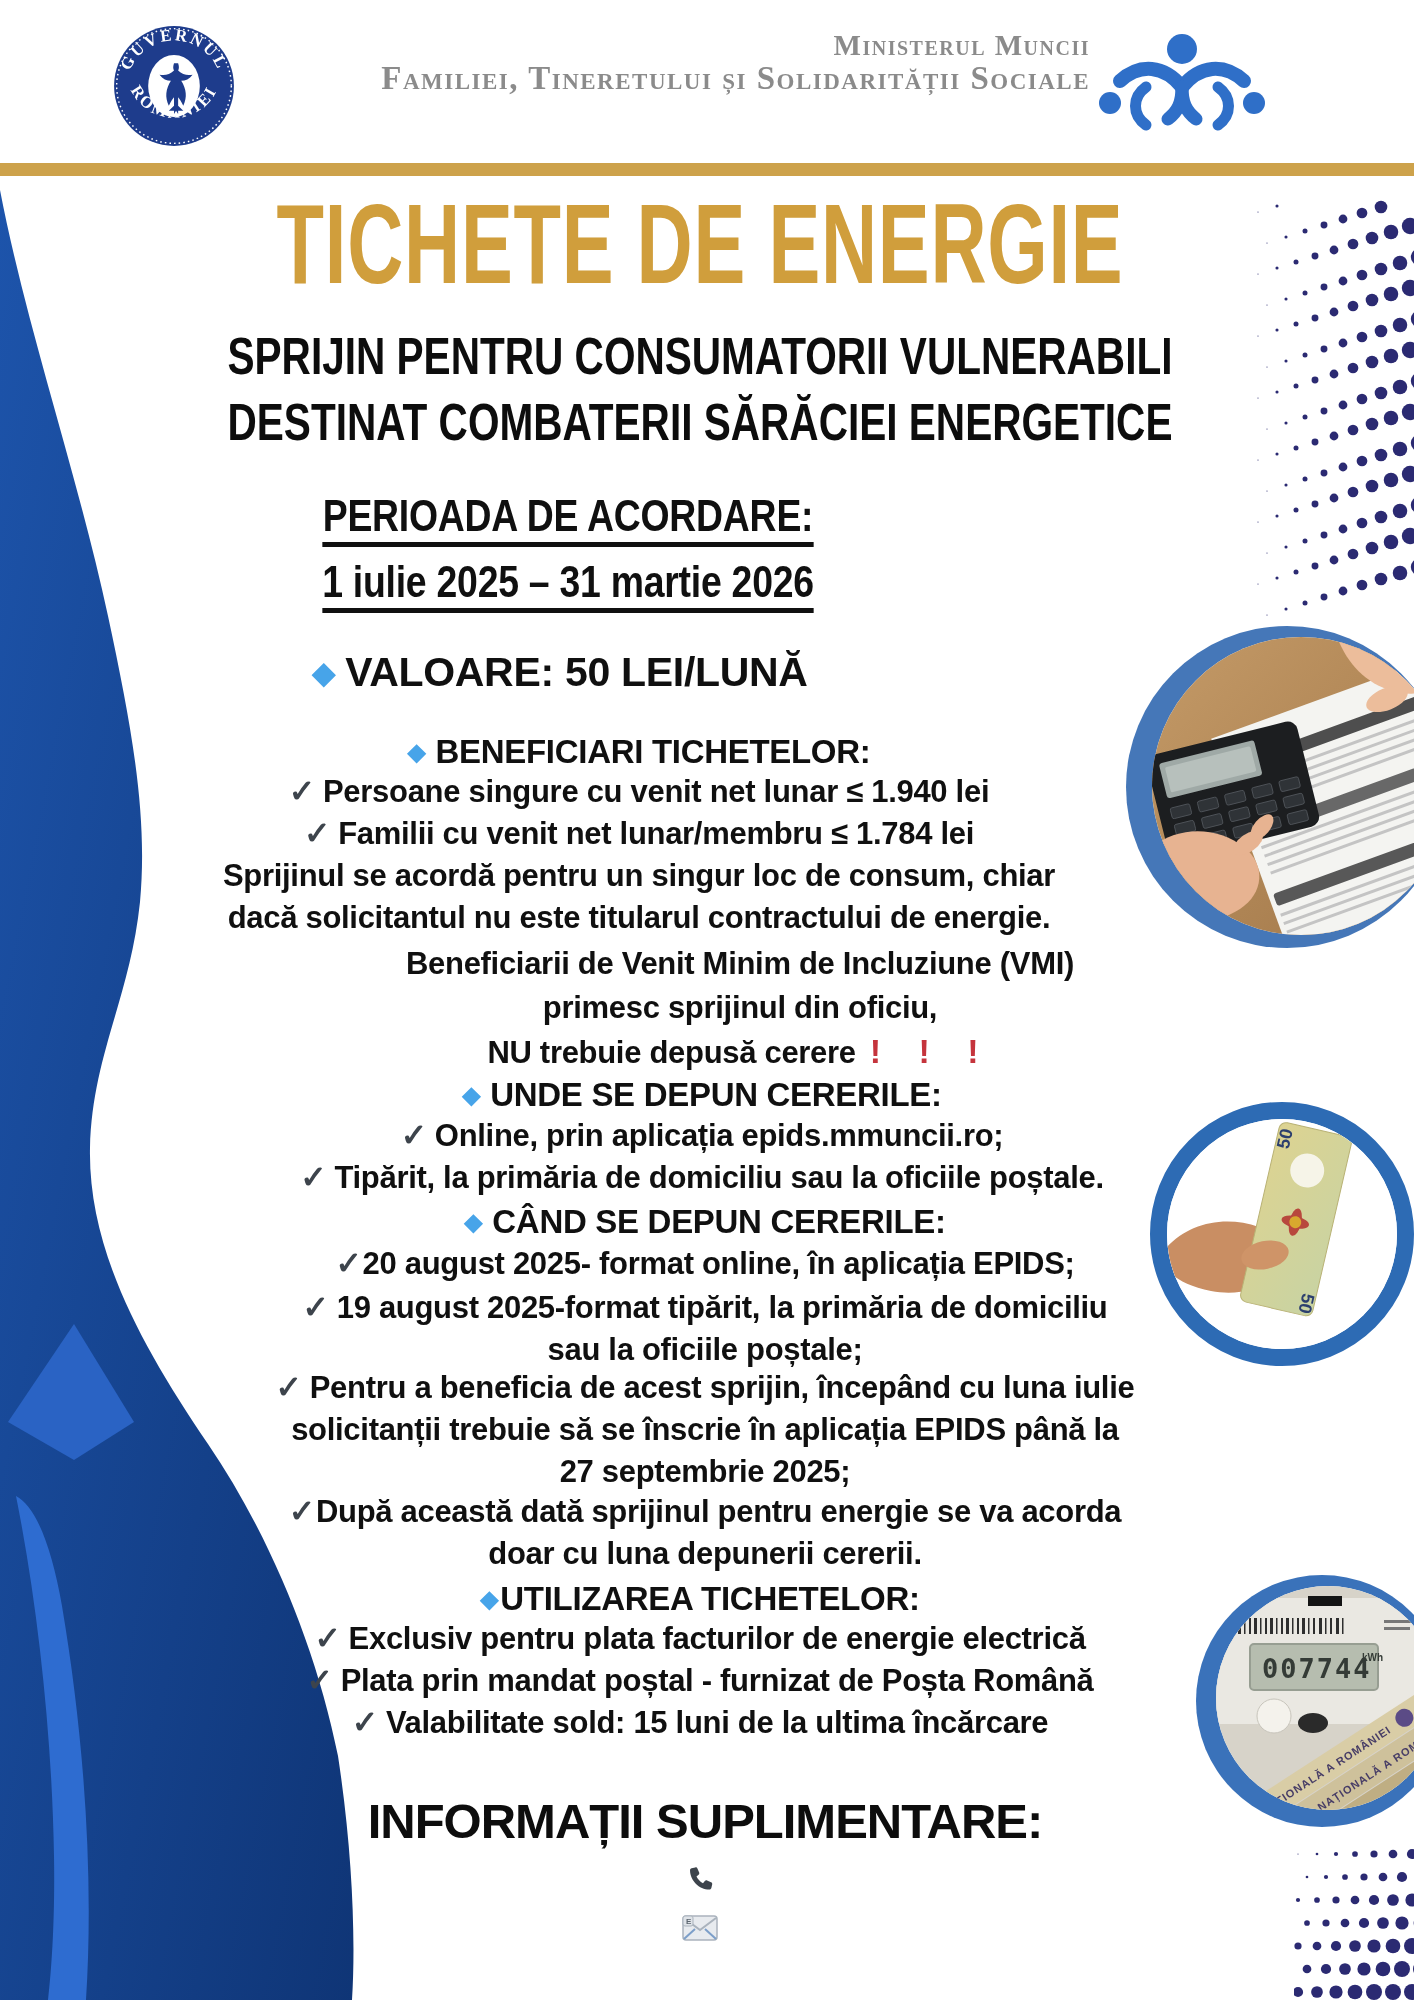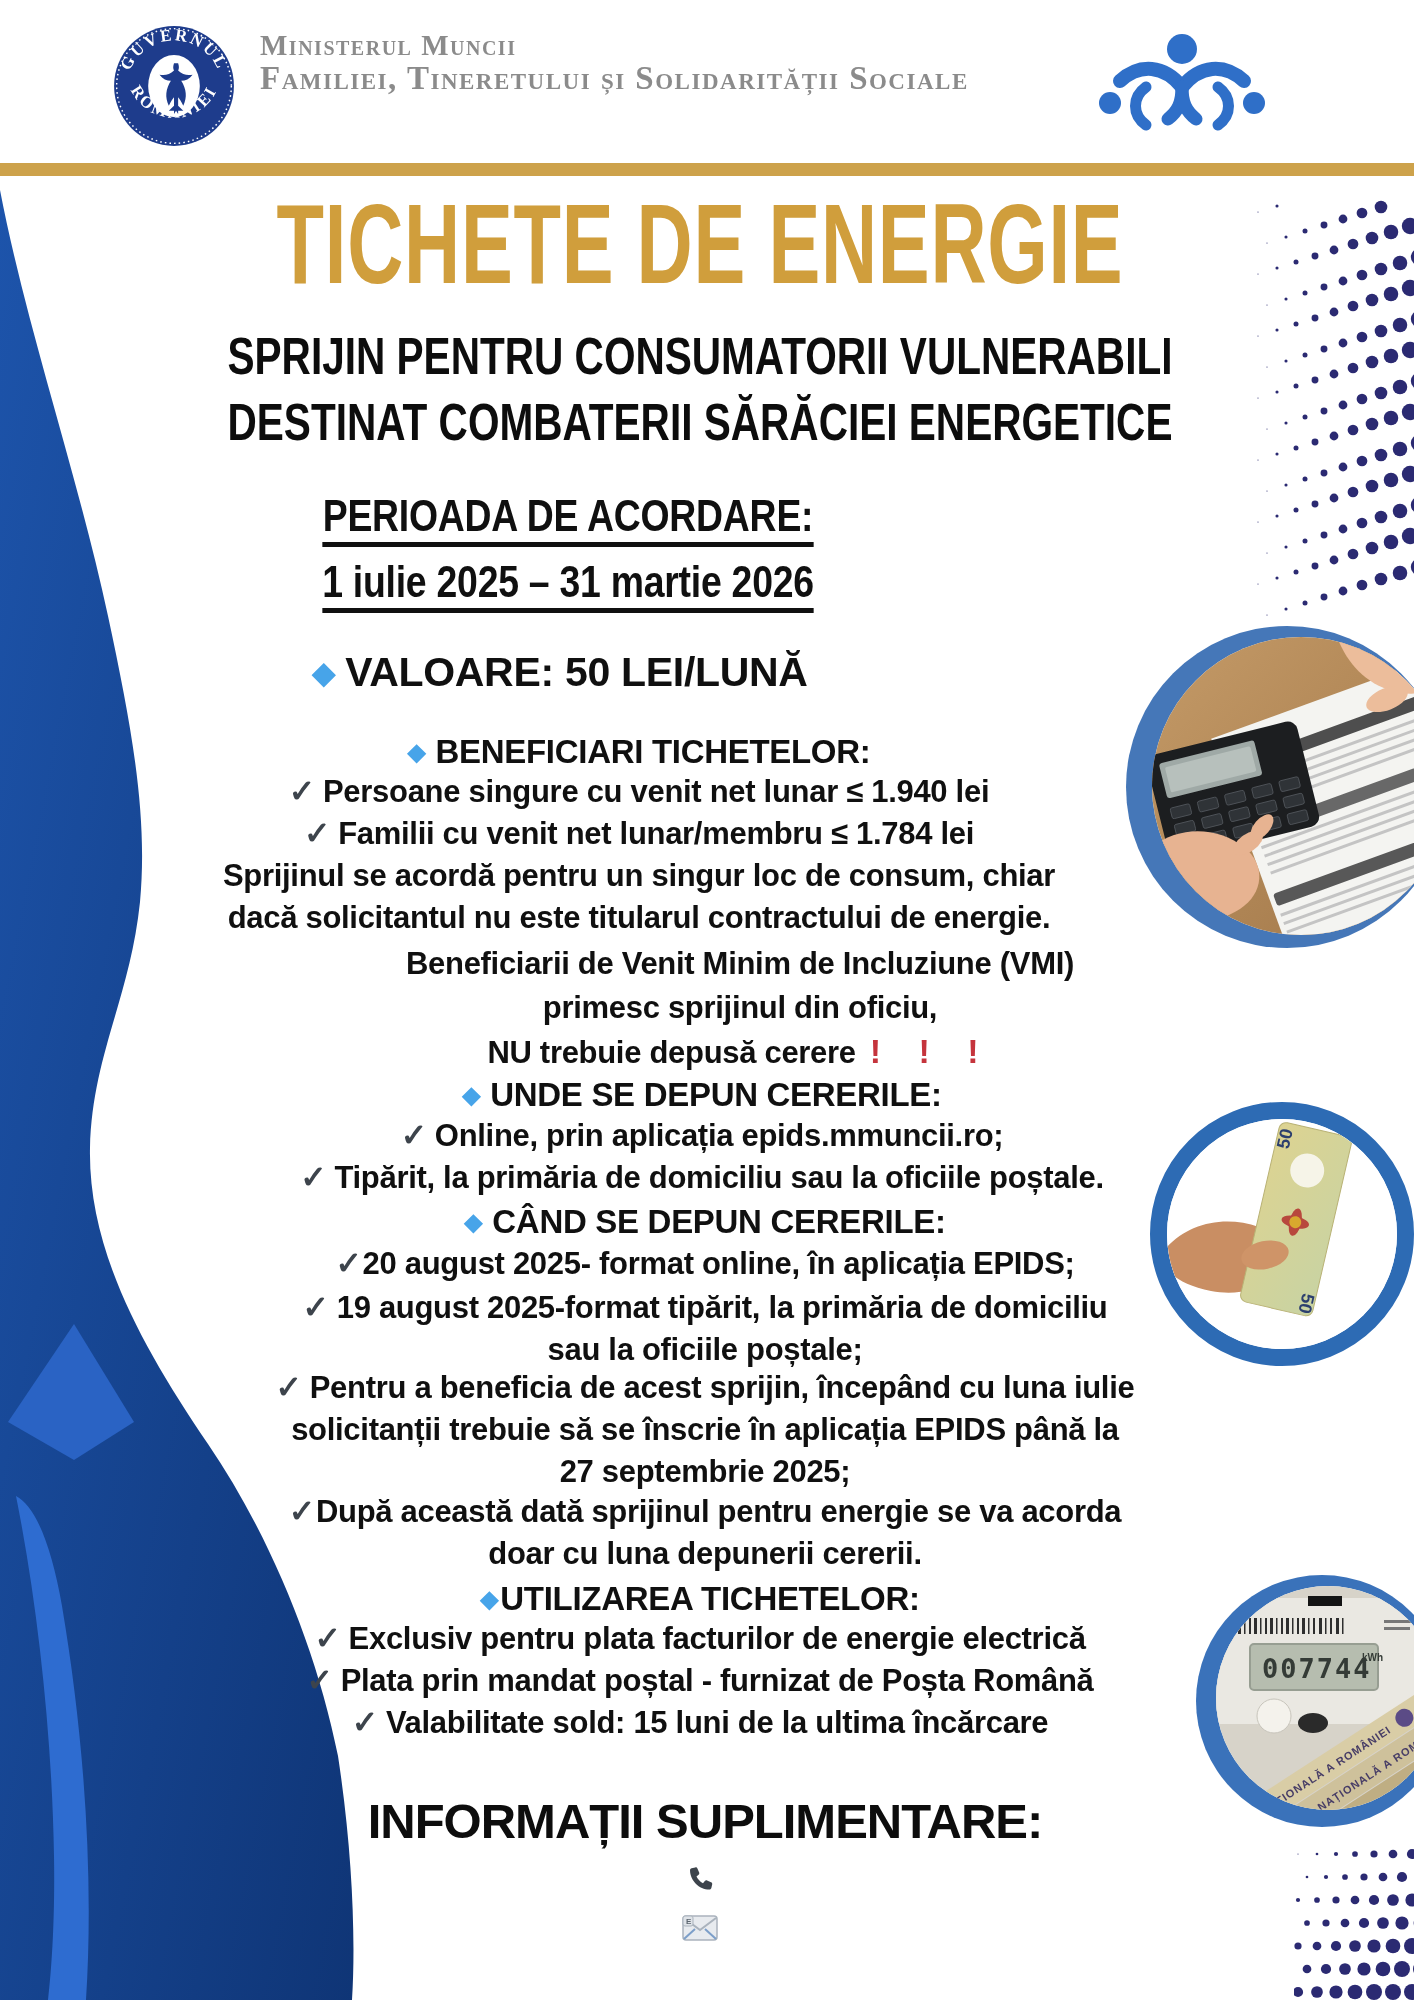--- a/index.html
+++ b/index.html
@@ -1,20 +1,20 @@
 <!DOCTYPE html>
 <html><head>
 <meta charset="utf-8">
 <style>
   html,body{margin:0;padding:0;background:#ffffff;}
   .page{position:relative;width:1414px;height:2000px;background:#ffffff;overflow:hidden;
         font-family:"Liberation Sans",sans-serif;}
   .abs{position:absolute;}
   
-  .ministry{position:absolute;left:260px;top:30px;width:810px;text-align:left;
+  .ministry{position:absolute;left:280px;top:30px;width:810px;text-align:right;
             font-family:"Liberation Serif",serif;font-variant:small-caps;
             color:#8b8b8b;font-weight:600;letter-spacing:1.5px;}
   .ministry .l1{font-size:29px;line-height:1.05;}
   .ministry .l2{font-size:33px;line-height:1.1;}
   .agency{position:absolute;left:270px;top:100px;width:810px;text-align:center;
           font-family:"Liberation Serif",serif;font-variant:small-caps;
           color:#9a9a9a;font-weight:600;font-size:24px;letter-spacing:1.5px;}
   .goldbar{position:absolute;left:0;top:163px;width:1414px;height:13px;background:#cda24b;}
   
   .big-title{position:absolute;left:-7px;top:178px;width:1414px;text-align:center;

